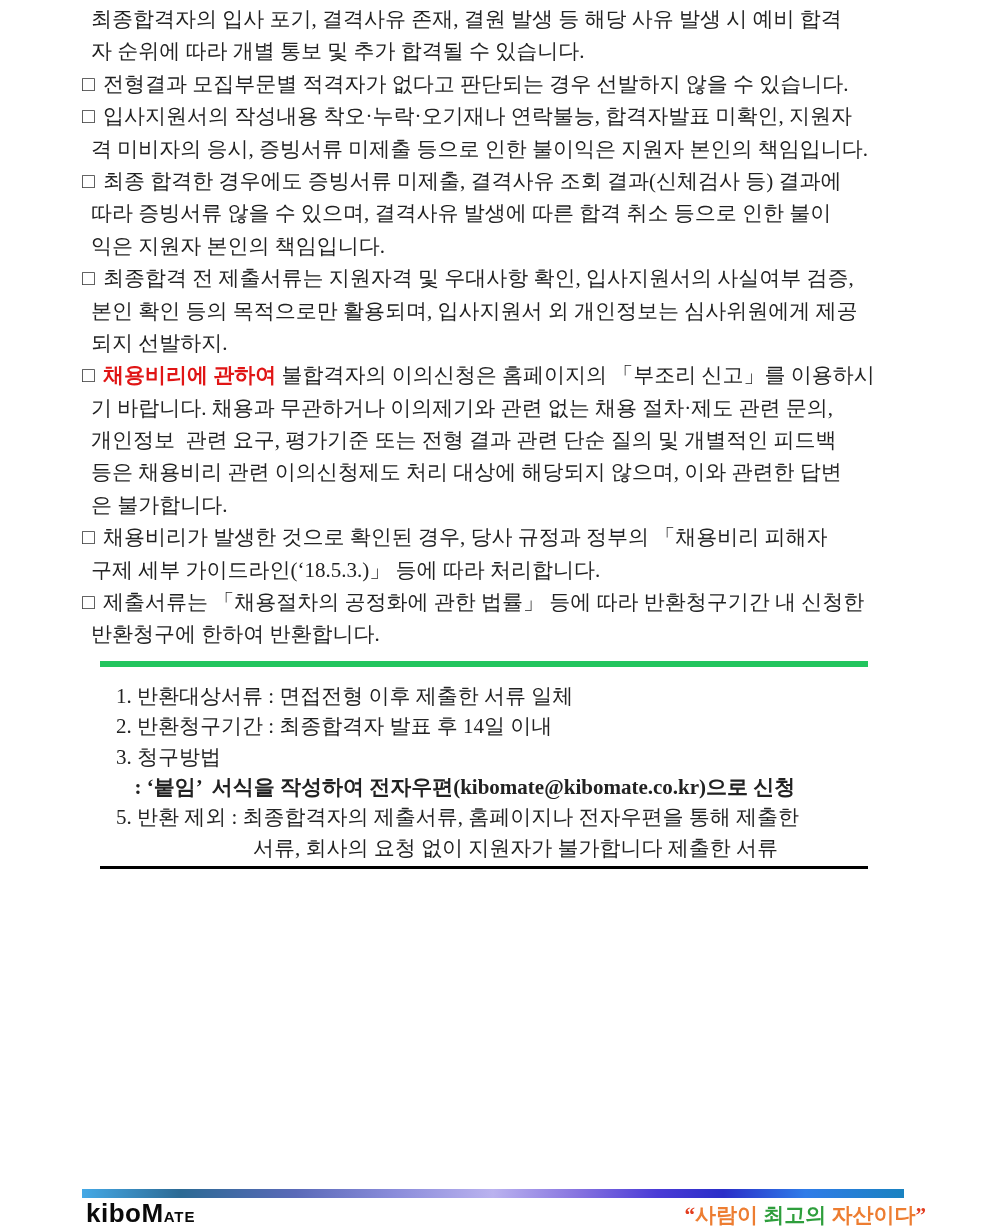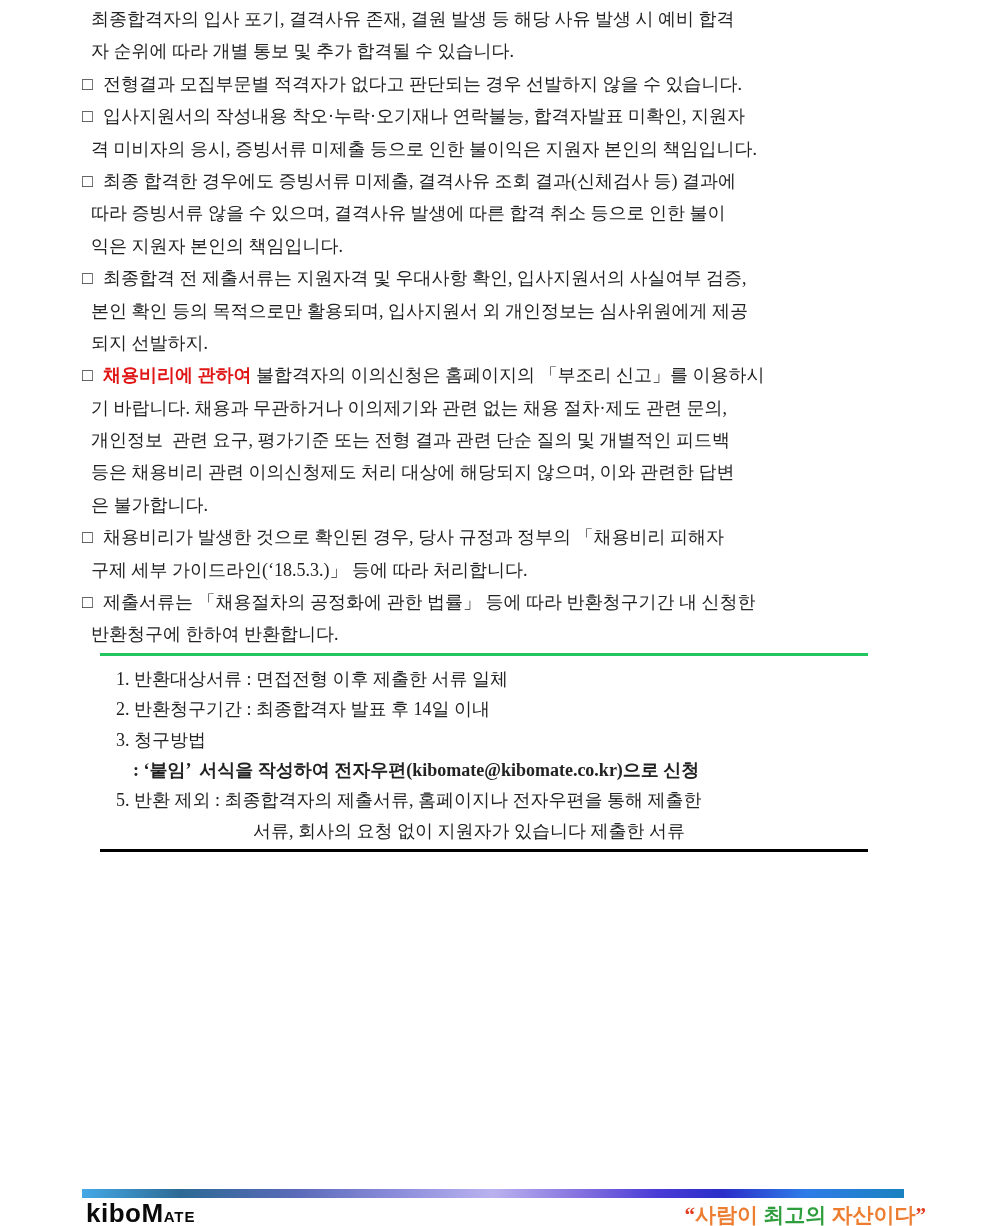--- a/index.html
+++ b/index.html
@@ -5,37 +5,37 @@
   html,body{margin:0;padding:0;}
   body{
     width:992px;height:1226px;position:relative;background:#ffffff;
     overflow:hidden;
     font-family:"Liberation Serif","DejaVu Serif",serif;
     color:var(--text,#222222);
   }
   
   .doc{
     position:absolute;left:82px;top:3px;width:846px;
-    font-size:18px;
+    font-size:21px;
   }
   .line{
     height:32.4px;line-height:32.4px;white-space:pre;
   }
   .cont{padding-left:9px;}
   .marker{
     display:inline-block;width:21px;color:#333;
   }
   .red-lead{
     color:var(--red-emphasis,#e01515);font-weight:bold;
   }
   
   .returns-box{
-    margin-left:18px;margin-top:2px;width:752px;
-    border-top:3px solid #22c55e;border-bottom:3px solid #000;
-    padding:8px 0 3px 16px;
+    margin-left:18px;margin-top:10px;width:752px;
+    border-top:6px solid #22c55e;border-bottom:3px solid #000;
+    padding:14px 0 3px 16px;
   }
   .returns-box .line{height:30.4px;line-height:30.4px;}
   .ind0{padding-left:0;}
   .ind1{padding-left:8px;font-weight:bold;}
   .ind2{padding-left:137px;}
   
   .footer-bar{
     position:absolute;left:82px;top:1189px;width:822px;height:9px;
     background:linear-gradient(90deg,#45a9e6,#1a82c0); 
   }
@@ -97,21 +97,21 @@
         <div class="line cont">반환청구에 한하여 반환합니다.</div>
       </div>
     </div>
 
   <div class="returns-box">
       <div class="line ind0">1. 반환대상서류 : 면접전형 이후 제출한 서류 일체</div>
       <div class="line ind0">2. 반환청구기간 : 최종합격자 발표 후 14일 이내</div>
       <div class="line ind0">3. 청구방법</div>
       <div class="line ind1">  : ‘붙임’  서식을 작성하여 전자우편(kibomate@kibomate.co.kr)으로 신청</div>
       <div class="line ind0">5. 반환 제외 : 최종합격자의 제출서류, 홈페이지나 전자우편을 통해 제출한</div>
-      <div class="line ind2">서류, 회사의 요청 없이 지원자가 있습니다 제출한 서류</div>
+      <div class="line ind2">서류, 회사의 요청 없이 지원자가 불가합니다 제출한 서류</div>
     </div>
 </div>
 
 <div class="footer-bar" style="background: linear-gradient(90deg, rgb(69, 169, 230) 0%, rgb(44, 106, 148) 12%, rgb(90, 106, 184) 26%, rgb(138, 140, 218) 38%, rgb(186, 178, 239) 50%, rgb(136, 117, 224) 60%, rgb(74, 59, 214) 70%, rgb(42, 46, 200) 78%, rgb(47, 124, 232) 88%, rgb(26, 130, 192) 100%);"></div>
 
 <div class="footer-logo"><span class="logo-p1">kibo</span><span class="logo-p2">M</span><span class="logo-p3">ATE</span></div>
 
 <div class="footer-slogan"><span class="sl-q">“</span><span class="sl-o">사람이</span><span> </span><span class="sl-g">최고의</span><span> </span><span class="sl-o">자산이다</span><span class="sl-q">”</span></div>
 
 </body></html>

